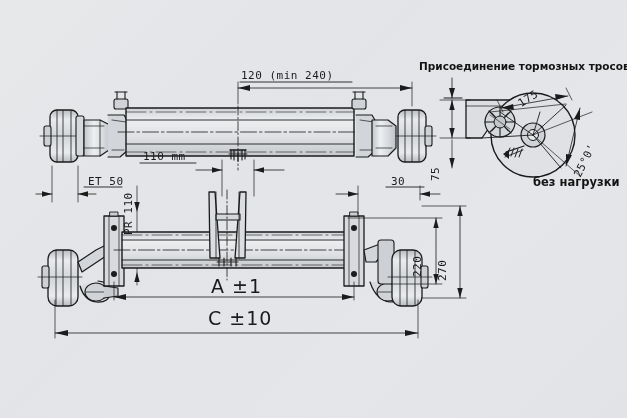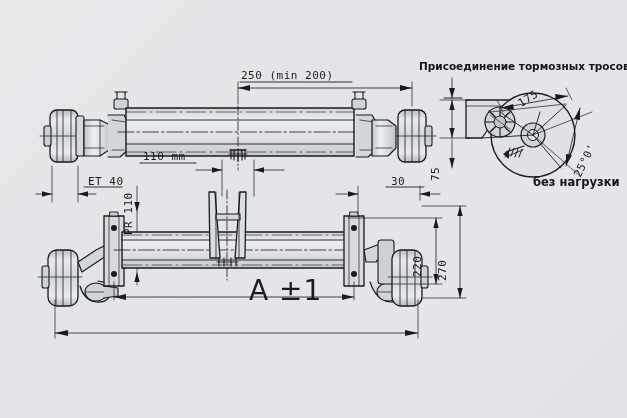--- a/index.html
+++ b/index.html
@@ -22,21 +22,21 @@
   }
   .lbl {
     position: absolute;
     font-family: "DejaVu Sans Mono", monospace;
     color: #1b1b1b;
     white-space: nowrap;
     line-height: 1;
     -webkit-font-smoothing: antialiased;
   }
   .lbl-dim { font-size: 11px; letter-spacing: 0.5px; }
-  .lbl-big { font-size: 28px; font-family: "DejaVu Sans", sans-serif; letter-spacing: 1px; margin-left: 38px; }
+  .lbl-big { font-size: 19px; font-family: "DejaVu Sans", sans-serif; letter-spacing: 1px; }
   .lbl-ru {
     font-family: "DejaVu Sans", sans-serif;
     font-size: 10.5px;
     font-weight: bold;
     color: #141414;
   }
   .lbl-ru-2 {
     font-family: "DejaVu Sans", sans-serif;
     font-size: 11.5px;
     font-weight: bold;
@@ -345,40 +345,41 @@
           <path d="M452 100 L449.3 110 L454.7 110 Z" fill="#1b1b1b" stroke="none"></path>
           <path d="M452 138 L449.3 128 L454.7 128 Z" fill="#1b1b1b" stroke="none"></path>
           <line x1="452" y1="140" x2="452" y2="168" stroke-width="0.7"></line>
           <path d="M452 168 L449.3 158 L454.7 158 Z" fill="#1b1b1b" stroke="none"></path>
         </g>
       </g>
 
     </g>
   </svg>
 
-  <div class="lbl lbl-dim" style="left:241px; top:70px;">250  (min 200)</div>
+  <div class="lbl lbl-dim" style="left:241px; top:70px;">120  (min 240)</div>
 
   <div class="lbl lbl-dim" style="left:143px; top:151px;">110  mm</div>
 
-  <div class="lbl lbl-dim" style="left:88px; top:176px;">ET 40</div>
+  <div class="lbl lbl-dim" style="left:88px; top:176px;">ET 50</div>
 
   <div class="lbl lbl-dim rot90b" style="left:134px; top:224px;">PR 110</div>
 
   <div class="lbl lbl-dim" style="left:391px; top:176px;">30</div>
 
   <div class="lbl lbl-dim rot90b" style="left:423px; top:266px;">220</div>
 
   <div class="lbl lbl-dim rot90b" style="left:448px; top:270px;">270</div>
 
   <div class="lbl lbl-dim rot90b" style="left:441px; top:170px;">75</div>
 
   <div class="lbl lbl-dim rotm35" style="left:522px; top:98px;">175</div>
 
   <div class="lbl lbl-dim rot60" style="left:582px; top:168px;">25°0'</div>
 
   <div class="lbl lbl-big" style="left:211px; top:277px;">A ±1</div>
 
+  <div class="lbl lbl-big" style="left:208px; top:309px;">C ±10</div>
 
   <div class="lbl lbl-ru" style="left:419px; top:61px;">Присоединение тормозных тросов снизу</div>
 
   <div class="lbl lbl-ru-2" style="left:501px; top:177px;margin-left:32px;">без нагрузки</div>
 
 </div>
 
 </body></html>

